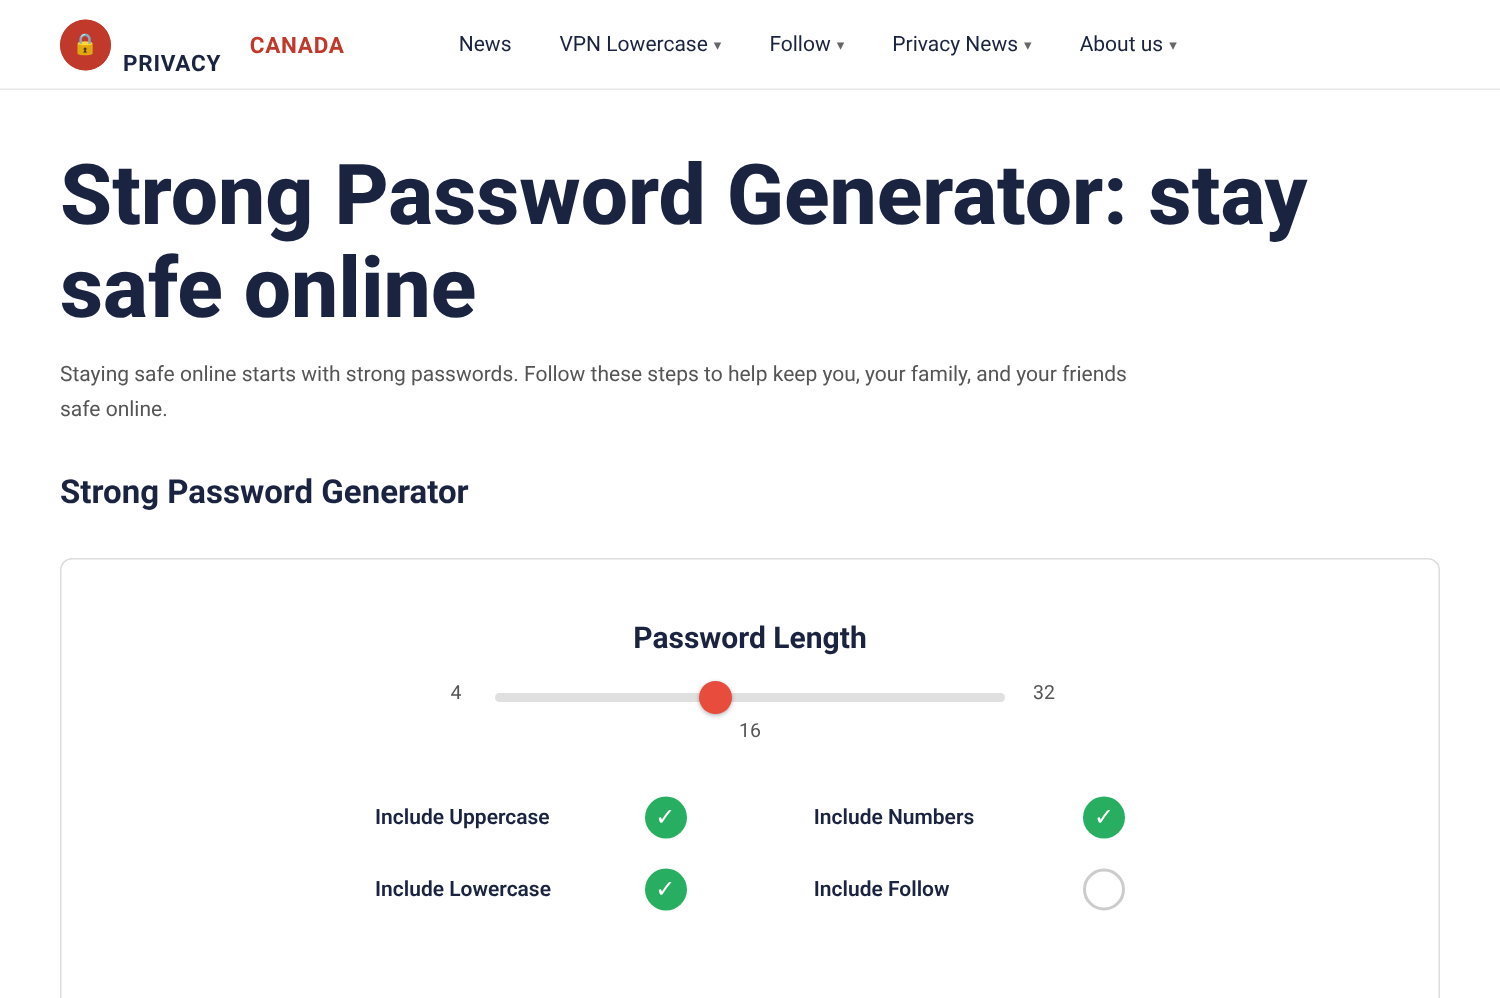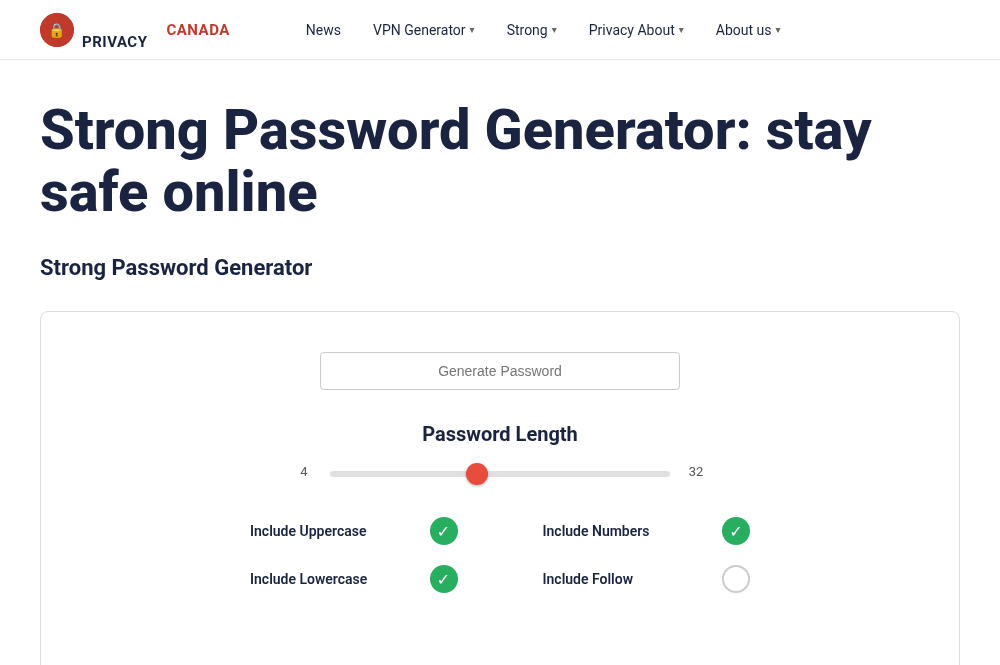--- a/index.html
+++ b/index.html
@@ -205,58 +205,57 @@
       <span class="logo-privacy">PRIVACY</span>
       <span class="logo-canada">CANADA</span>
     </div>
   </a>
 
   <div class="nav-links">
     <a class="nav-item" href="#">
       <span>News</span>
     </a>
     <a class="nav-item" href="#">
-      <span>VPN Generator</span>
-      <span class="nav-arrow">▾</span>
-    </a>
-    <a class="nav-item" href="#">
-      <span>Strong</span>
-      <span class="nav-arrow">▾</span>
-    </a>
-    <a class="nav-item" href="#">
-      <span>Privacy About</span>
+      <span>VPN Lowercase</span>
+      <span class="nav-arrow">▾</span>
+    </a>
+    <a class="nav-item" href="#">
+      <span>Follow</span>
+      <span class="nav-arrow">▾</span>
+    </a>
+    <a class="nav-item" href="#">
+      <span>Privacy News</span>
       <span class="nav-arrow">▾</span>
     </a>
     <a class="nav-item" href="#">
       <span>About us</span>
       <span class="nav-arrow">▾</span>
     </a>
   </div>
 </nav>
 
 <div class="main">
   <h1>Strong Password Generator: stay safe online</h1>
+  <p class="subtitle">Staying safe online starts with strong passwords. Follow these steps to help keep you, your family, and your friends safe online.</p>
 
   <h2>Strong Password Generator</h2>
 
   <div class="card">
 
-    <div class="password-output">
-      <input class="password-field" type="text" readonly="" placeholder="Generate Password" style="">
-    </div>
 
     <div class="slider-section">
       <div class="slider-title">Password Length</div>
       <div class="slider-row">
         <span class="slider-min">4</span>
         <div class="slider-wrap">
           <input class="range-slider" type="range" min="4" max="32" value="16" style="">
         </div>
         <span class="slider-max">32</span>
       </div>
+      <div class="slider-value">16</div>
     </div>
 
     <div class="options-grid">
 
       <div class="option-row">
         <span class="option-label">Include Uppercase</span>
         <div class="check-icon checked">
           <span>✓</span>
         </div>
       </div>

